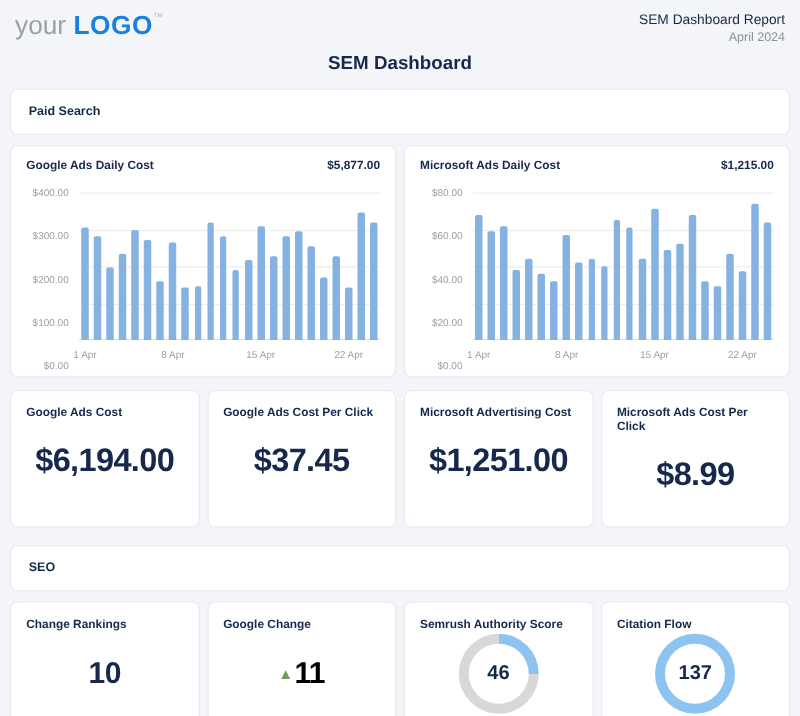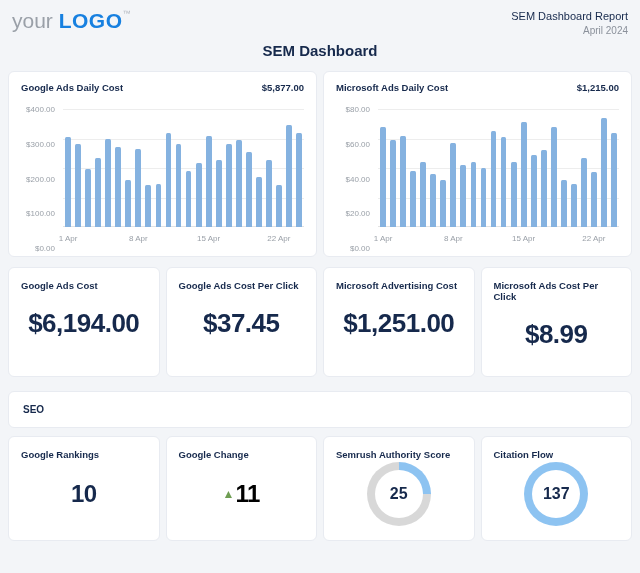--- a/index.html
+++ b/index.html
@@ -72,20 +72,21 @@
   <div class="hdr">
     <div class="logo"><span>your</span> <span class="brand">LOGO</span><span class="tm">™</span></div>
     <div class="hdr-right">
       <div class="r-title">SEM Dashboard Report</div>
       <div class="r-period">April 2024</div>
     </div>
   </div>
 
   <div class="page-title">SEM Dashboard</div>
 
+  <div class="section-card">Paid Search</div>
 
   <div class="row">
     <div class="card chart-card">
       <div class="chart-hdr">
         <span>Google Ads Daily Cost</span>
         <span>$5,877.00</span>
       </div>
       <div>
           <div class="chart-body">
             <div class="y-axis">
@@ -311,40 +312,40 @@
     <div class="card kpi-card">
       <div class="kpi-label">Microsoft Ads Cost Per Click</div>
       <div class="kpi-value">$8.99</div>
     </div>
   </div>
 
   <div class="section-card" style="margin-top:14px;">SEO</div>
 
   <div class="row">
     <div class="card seo-card">
-      <div class="kpi-label">Google Rankings</div>
+      <div class="kpi-label">Change Rankings</div>
       <div class="seo-content">
         <span class="seo-num">10</span>
       </div>
     </div>
     <div class="card seo-card">
       <div class="kpi-label">Google Change</div>
       <div class="seo-content">
         <span class="change-wrap">
           <span class="up-arrow" id="change-arrow" style="color: rgb(111, 158, 83);">▲</span>
           <span class="change-num" id="change-num" style="color: #000000;">11</span>
         </span>
       </div>
     </div>
     <div class="card seo-card">
       <div class="kpi-label">Semrush Authority Score</div>
       <div class="seo-content">
         <div class="donut" style="background: conic-gradient(rgb(141, 195, 241) 0deg, rgb(141, 195, 241) 25%, rgb(216, 216, 216) 25%, rgb(216, 216, 216) 100%);">
           <div class="donut-hole">
-            <span class="donut-val">25</span>
+            <span class="donut-val">46</span>
           </div>
         </div>
       </div>
     </div>
     <div class="card seo-card">
       <div class="kpi-label">Citation Flow</div>
       <div class="seo-content">
         <div class="donut" style="background: conic-gradient(rgb(141, 195, 241) 0deg, rgb(141, 195, 241) 100%, rgb(216, 216, 216) 100%, rgb(216, 216, 216) 100%);">
           <div class="donut-hole">
             <span class="donut-val">137</span>

